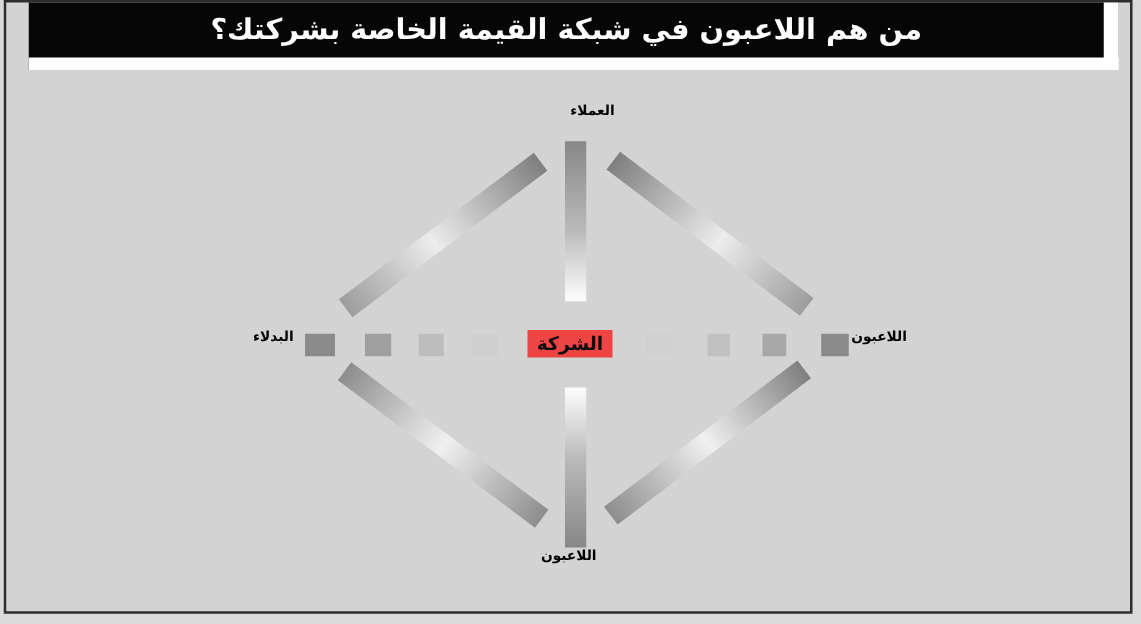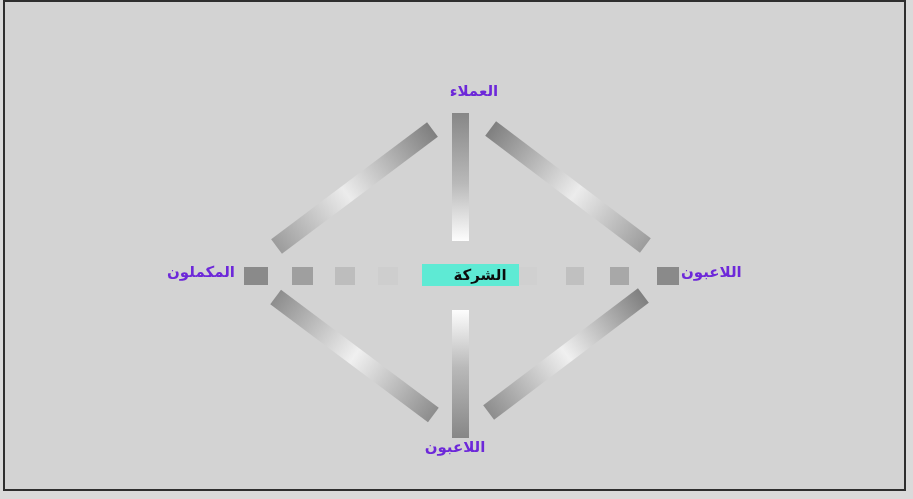--- a/index.html
+++ b/index.html
@@ -82,56 +82,58 @@
   }
   
   .dash {
     position: absolute;
     top: 265px;
     height: 18px;
   }
   
   .node-label {
     position: absolute;
-    color: #6d28d9;
-    font-size: 15px;
+    color: #000000;
+    font-size: 11px;
     font-weight: bold;
     direction: rtl;
     white-space: nowrap;
     z-index: 2;
   }
   .label-top    { left: 409px; top: 80px;  width: 120px; text-align: center; }
   .label-bottom { left: 390px; top: 436px; width: 120px; text-align: center; }
   .label-left   { left: 150px; top: 261px; width: 80px;  text-align: right; }
   .label-right  { left: 676px; top: 261px; width: 90px;  text-align: left; }
   .center-box {
     position: absolute;
     left: 417px; top: 262px;
-    width: 78px; height: 22px;
-    background: #5eead4;
+    width: 68px; height: 22px;
+    background: #ef4444;
     display: flex;
     align-items: center;
     justify-content: center;
     z-index: 2;
-    padding-left: 19px;
   }
   .center-box .node-text {
     color: #0d0d0d;
     font-size: 15px;
     font-weight: bold;
     direction: rtl;
     white-space: nowrap;
   }
 </style>
 </head>
 <body>
 
 <div class="stage">
   <div class="frame">
 
+    <div class="title-banner">
+      <span class="title-text">من هم اللاعبون في شبكة القيمة الخاصة بشركتك؟</span>
+    </div>
 
     <div class="bar-v bar-top"></div>
     <div class="bar-v bar-bottom"></div>
 
     <div class="bar diag-tl"></div>
     <div class="bar diag-tr"></div>
     <div class="bar diag-bl"></div>
     <div class="bar diag-br"></div>
 
     <div id="dash-layer">
@@ -141,20 +143,20 @@
         <div class="dash" style="left: 373px; width: 20px; background: rgb(206, 206, 206);"></div>
         <div class="dash" style="left: 512px; width: 20px; background: rgb(208, 208, 208);"></div>
         <div class="dash" style="left: 561px; width: 18px; background: rgb(192, 192, 192);"></div>
         <div class="dash" style="left: 605px; width: 19px; background: rgb(168, 168, 168);"></div>
         <div class="dash" style="left: 652px; width: 22px; background: rgb(138, 138, 138);"></div>
       </div>
 
     <div class="node-label label-top">العملاء</div>
     <div class="node-label label-right">اللاعبون</div>
     <div class="node-label label-bottom">اللاعبون</div>
-    <div class="node-label label-left">المكملون</div>
+    <div class="node-label label-left">البدلاء</div>
 
     <div class="center-box">
       <span class="node-text">الشركة</span>
     </div>
 
   </div>
 </div>
 
 </body></html>

